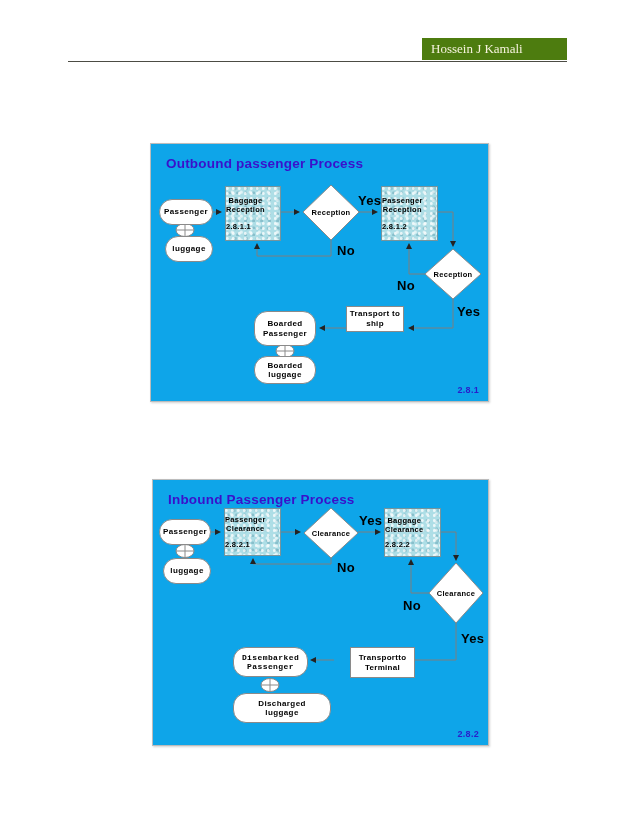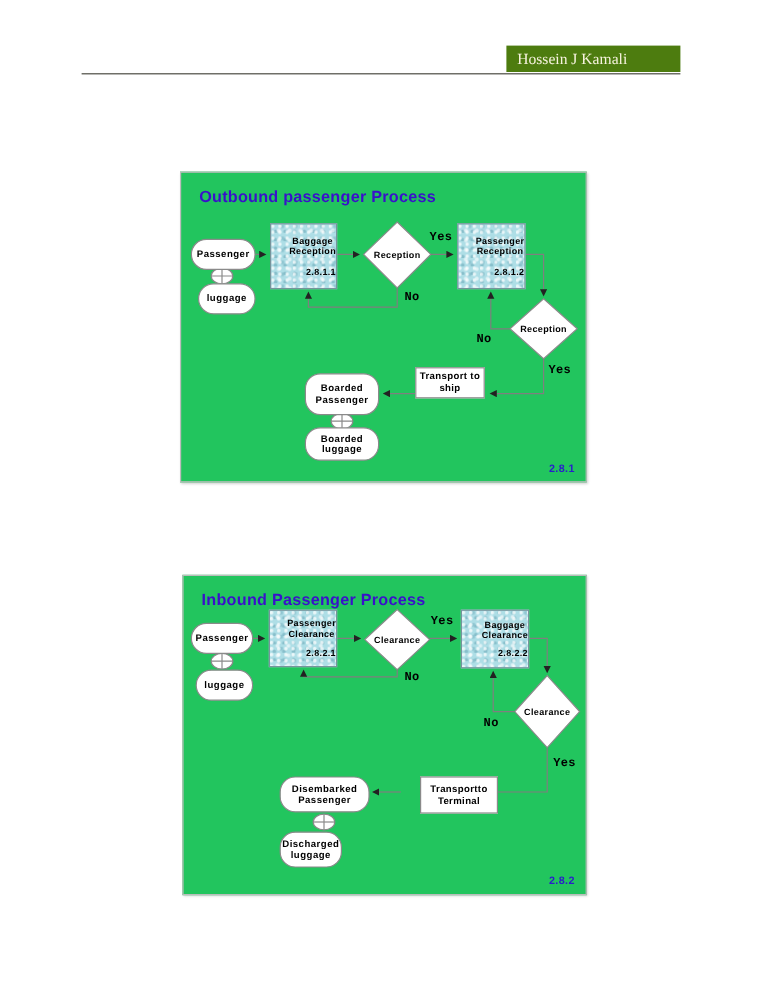--- a/index.html
+++ b/index.html
@@ -12,60 +12,60 @@
     letter-spacing:.4px; color:#141414; white-space:nowrap; }
   .bracket { color:#b9b9b9; }
   .author-box { position:absolute; left:422px; top:38px; width:145px; height:22px;
     background:#4d7c0f; color:#f7f3df; font-family:"Liberation Serif", serif;
     font-size:13px; display:flex; align-items:center; padding-left:9px;
     box-sizing:border-box; }
   .header-rule { position:absolute; left:68px; top:61px; width:499px; height:1px;
     background:#4c4c44; }
 
   
-  .panel { position:absolute; background:#22c55e; border:1px solid #bcbcbc;
+  .panel { position:absolute; background:#0ea5e9; border:1px solid #bcbcbc;
     box-shadow:1px 1px 2px rgba(0,0,0,.18); }
   .panel1 { left:150px; top:143px; width:337px; height:257px; }
   .panel2 { left:152px; top:440px; width:335px; height:265px;margin-top:39px; }
 
   .wires { position:absolute; left:0; top:0; }
   .wire { fill:none; stroke:#7f7f7f; stroke-width:1; }
   .diamond { fill:#fff; stroke:#8a8a8a; stroke-width:1; }
   .cplus-e { fill:#fff; stroke:#8a8a8a; stroke-width:1; }
   .cplus-l { stroke:#8a8a8a; stroke-width:1; }
 
   .chart-title { position:absolute; left:15px; top:12px; font-size:13.5px;
     font-weight:bold; color:#3a10cb; letter-spacing:.2px; }
 
   .stadium { position:absolute; background:#fff; border:1px solid #8a8a8a;
     border-radius:13px; display:flex; flex-direction:column; align-items:center;
     justify-content:center; text-align:center; font-weight:bold; font-size:8px;
     letter-spacing:.4px; color:#000; line-height:9.5px; box-sizing:border-box; }
 
   .process { position:absolute; border:1px solid #77949c; box-sizing:border-box;
-    display:flex; flex-direction:column; align-items:flex-end;
+    display:flex; flex-direction:column; align-items:flex-start;
     justify-content:space-evenly; text-align:center; font-weight:bold;
     font-size:7.5px; letter-spacing:.3px; line-height:9px; color:#000;
     background-color:#aedee6;
     background-image:
       radial-gradient(circle at 20% 30%, rgba(255,255,255,.75) 1px, rgba(255,255,255,0) 2px),
       radial-gradient(circle at 70% 65%, rgba(255,255,255,.6) 1px, rgba(255,255,255,0) 2.2px),
       radial-gradient(circle at 45% 85%, rgba(120,178,192,.7) 1px, rgba(120,178,192,0) 2px),
       radial-gradient(circle at 85% 15%, rgba(120,178,192,.55) 1px, rgba(120,178,192,0) 2.4px);
     background-size:6px 5px, 9px 8px, 8px 7px, 11px 10px; }
 
   .plainbox { position:absolute; border:1px solid #8a8a8a; background:#fff;
     display:flex; flex-direction:column; align-items:center; justify-content:center;
     text-align:center; font-weight:bold; font-size:8px; letter-spacing:.3px;
     line-height:10px; color:#000; box-sizing:border-box; }
 
   .dlabel { position:absolute; text-align:center; font-weight:bold;
     font-size:7.5px; letter-spacing:.3px; color:#000; }
-  .yn { position:absolute; font-weight:bold; font-size:10px;
-    letter-spacing:.3px; color:#000;font-family:Liberation Mono, monospace; }
+  .yn { position:absolute; font-weight:bold; font-size:13px;
+    letter-spacing:.3px; color:#000; }
   .ref { position:absolute; right:9px; bottom:6px; font-weight:bold;
     font-size:9px; color:#2a1ecb; letter-spacing:.3px; }
 
   .page-number { position:absolute; left:0; top:760px; width:100%;
     text-align:center; font-family:"Liberation Serif", serif; font-size:13px;
     color:#222; }
 </style>
 </head>
 <body>
 
@@ -213,25 +213,25 @@
 
     <div class="dlabel" style="left:273px; top:109px; width:60px;">Clearance</div>
     <div class="yn" style="left:250px; top:118px;">No</div>
     <div class="yn" style="left:308px; top:151px;">Yes</div>
 
     <div class="plainbox" style="left:197px; top:167px; width:65px; height:31px;">
       <div>Transportto</div>
       <div>Terminal</div>
     </div>
 
-    <div class="stadium" style="left:80px; top:167px; width:75px; height:30px;">
+    <div class="stadium" style="left:80px; top:167px; width:75px; height:30px;font-family:Liberation Mono, monospace;">
       <div>Disembarked</div>
       <div>Passenger</div>
     </div>
-    <div class="stadium" style="left:80px; top:213px; width:52px; height:30px;">
+    <div class="stadium" style="left:80px; top:213px; width:98px; height:30px;">
       <div>Discharged</div>
       <div>luggage</div>
     </div>
 
     <div class="ref">2.8.2</div>
   </section>
 
 </div>
 
 </body></html>

